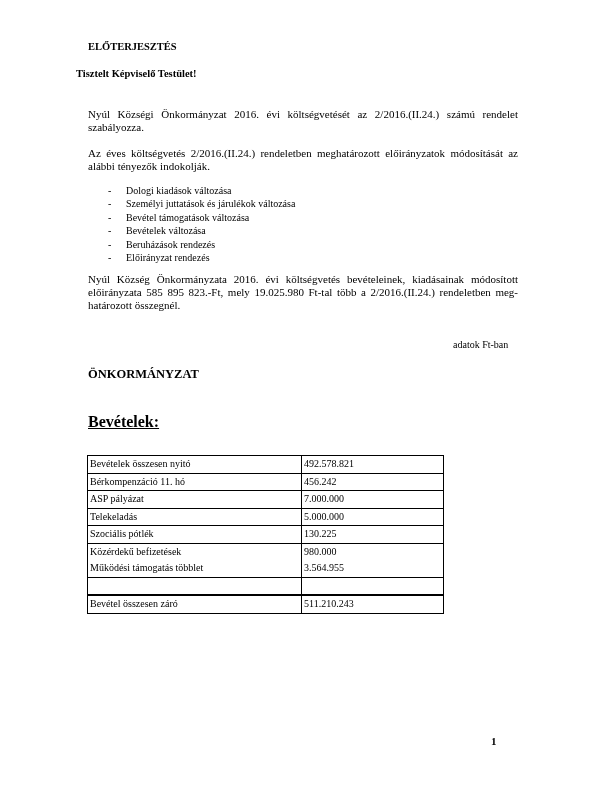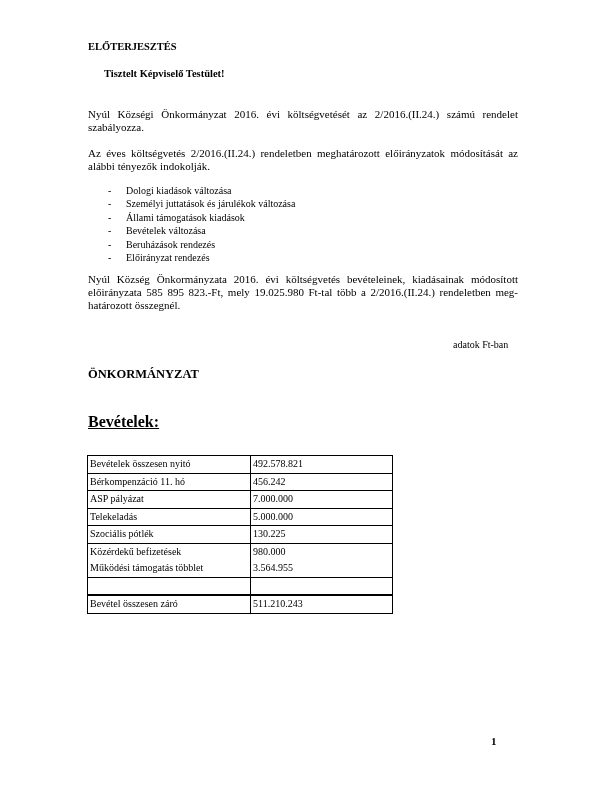--- a/index.html
+++ b/index.html
@@ -7,41 +7,41 @@
          font-family: "Liberation Serif", "DejaVu Serif", serif; color: #000; }
   .abs { position: absolute; }
   .b { font-weight: bold; }
   .p { font-size: 11px; line-height: 13px; text-align: justify; width: 430px; left: 88px; }
   .h1 { font-size: 10.5px; }
   .list { left: 88px; font-size: 10px; line-height: 13.4px; margin: 0; padding: 0; list-style: none; }
   .list li { position: relative; padding-left: 38px; }
   .list li .dash { position: absolute; left: 20px; }
   .section { font-size: 12.5px; font-weight: bold; left: 88px; }
   .bev { font-size: 16px; font-weight: bold; text-decoration: underline; left: 88px; }
-  table { position: absolute; left: 87px; top: 455px; width: 306px; border-collapse: collapse;
+  table { position: absolute; left: 87px; top: 455px; width: 357px; border-collapse: collapse;
           font-size: 10px; padding-left: 40px; }
   td { border: 1px solid #000; height: 16.5px; padding: 0 2px; line-height: 14px; }
   td.val { text-align: left; width: 137px; }
   tr.nob td { border-bottom: none; }
   tr.not td { border-top: none; }
   tr.total td { border-top: 2.5px solid #000; }
 </style>
 </head>
 <body>
 
 <div class="abs b h1" style="left:88px;top:41px;">ELŐTERJESZTÉS</div>
-<div class="abs b h1" style="left:104px;top:68px;">Tisztelt Képviselő Testület!</div>
+<div class="abs b h1" style="left:76px;top:68px;">Tisztelt Képviselő Testület!</div>
 
 <div class="abs p" style="top:108px;">Nyúl Községi Önkormányzat 2016. évi költségvetését az 2/2016.(II.24.) számú rendelet szabályozza.</div>
 <div class="abs p" style="top:147px;">Az éves költségvetés 2/2016.(II.24.) rendeletben meghatározott előirányzatok módosítását az alábbi tényezők indokolják.</div>
 
 <ul class="abs list" style="top:184px;">
   <li><span class="dash">-</span><span>Dologi kiadások változása</span></li>
   <li><span class="dash">-</span><span>Személyi juttatások és járulékok változása</span></li>
-  <li><span class="dash">-</span><span>Állami támogatások kiadások</span></li>
+  <li><span class="dash">-</span><span>Bevétel támogatások változása</span></li>
   <li><span class="dash">-</span><span>Bevételek változása</span></li>
   <li><span class="dash">-</span><span>Beruházások rendezés</span></li>
   <li><span class="dash">-</span><span>Előirányzat rendezés</span></li>
 </ul>
 
 <div class="abs p" style="top:273px;">Nyúl Község Önkormányzata 2016. évi költségvetés bevételeinek, kiadásainak módosított előirányzata 585 895 823.-Ft, mely 19.025.980 Ft-tal több a 2/2016.(II.24.) rendeletben meg-határozott összegnél.</div>
 
 <div class="abs" style="left:453px;top:339px;font-size:10px;">adatok Ft-ban</div>
 
 <div class="abs section" style="top:367px;">ÖNKORMÁNYZAT</div>

